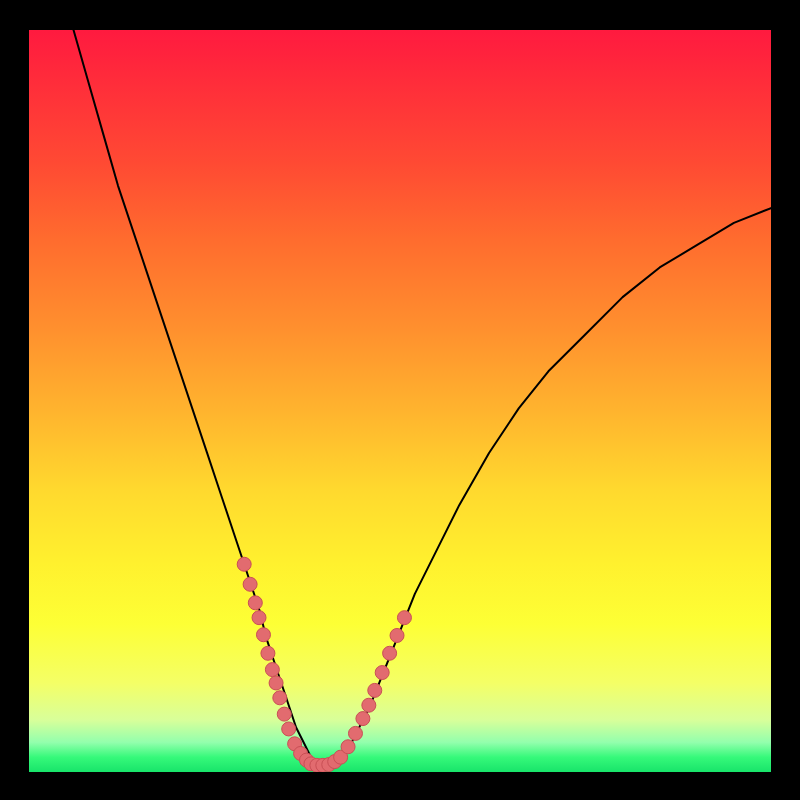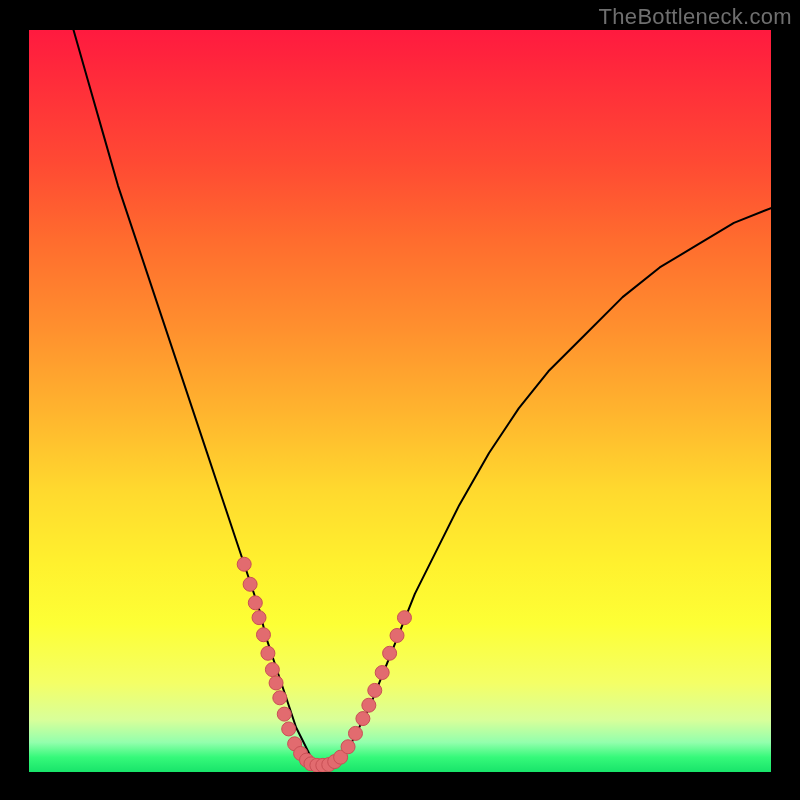--- a/index.html
+++ b/index.html
@@ -97,14 +97,13 @@
           <circle cx="339.84" cy="675.22" r="7" fill="#e26b6f" stroke="#c94f55" stroke-width="1"></circle>
           <circle cx="345.77" cy="660.38" r="7" fill="#e26b6f" stroke="#c94f55" stroke-width="1"></circle>
           <circle cx="353.19" cy="642.57" r="7" fill="#e26b6f" stroke="#c94f55" stroke-width="1"></circle>
           <circle cx="360.61" cy="623.28" r="7" fill="#e26b6f" stroke="#c94f55" stroke-width="1"></circle>
           <circle cx="368.03" cy="605.47" r="7" fill="#e26b6f" stroke="#c94f55" stroke-width="1"></circle>
           <circle cx="375.45" cy="587.66" r="7" fill="#e26b6f" stroke="#c94f55" stroke-width="1"></circle>
         </g>
     </svg>
   </div>
 
-  <div class="watermark">TheBottleneck.com</div>
 </div>
 
 </body></html>

